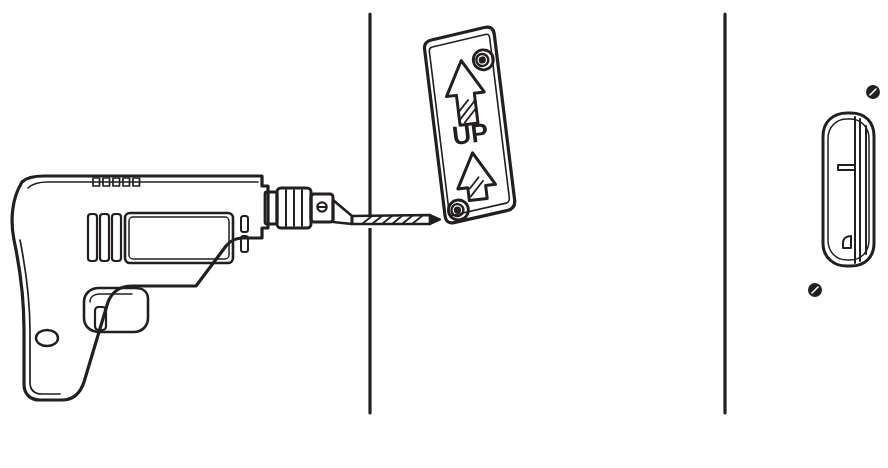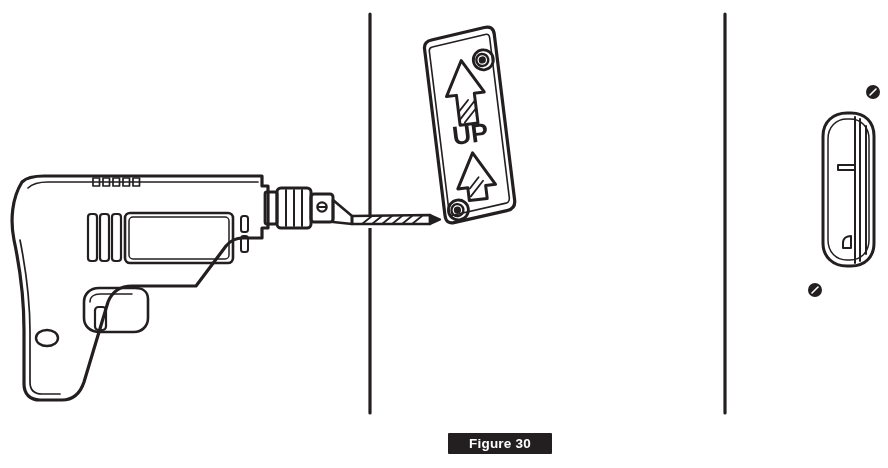--- a/index.html
+++ b/index.html
@@ -304,17 +304,14 @@
         <line x1="870" y1="95" x2="876" y2="89" stroke="#ffffff" stroke-width="1.6"></line>
       </g>
       <g>
         <circle cx="815" cy="290" r="6" stroke-width="2" fill="#231f20"></circle>
         <line x1="812" y1="293" x2="818" y2="287" stroke="#ffffff" stroke-width="1.6"></line>
       </g>
 
     </g>
   </svg>
 
-  <div class="caption-bar">
-    <span class="caption-label">Figure 30</span>
-  </div>
 
 </div>
 
 </body></html>

